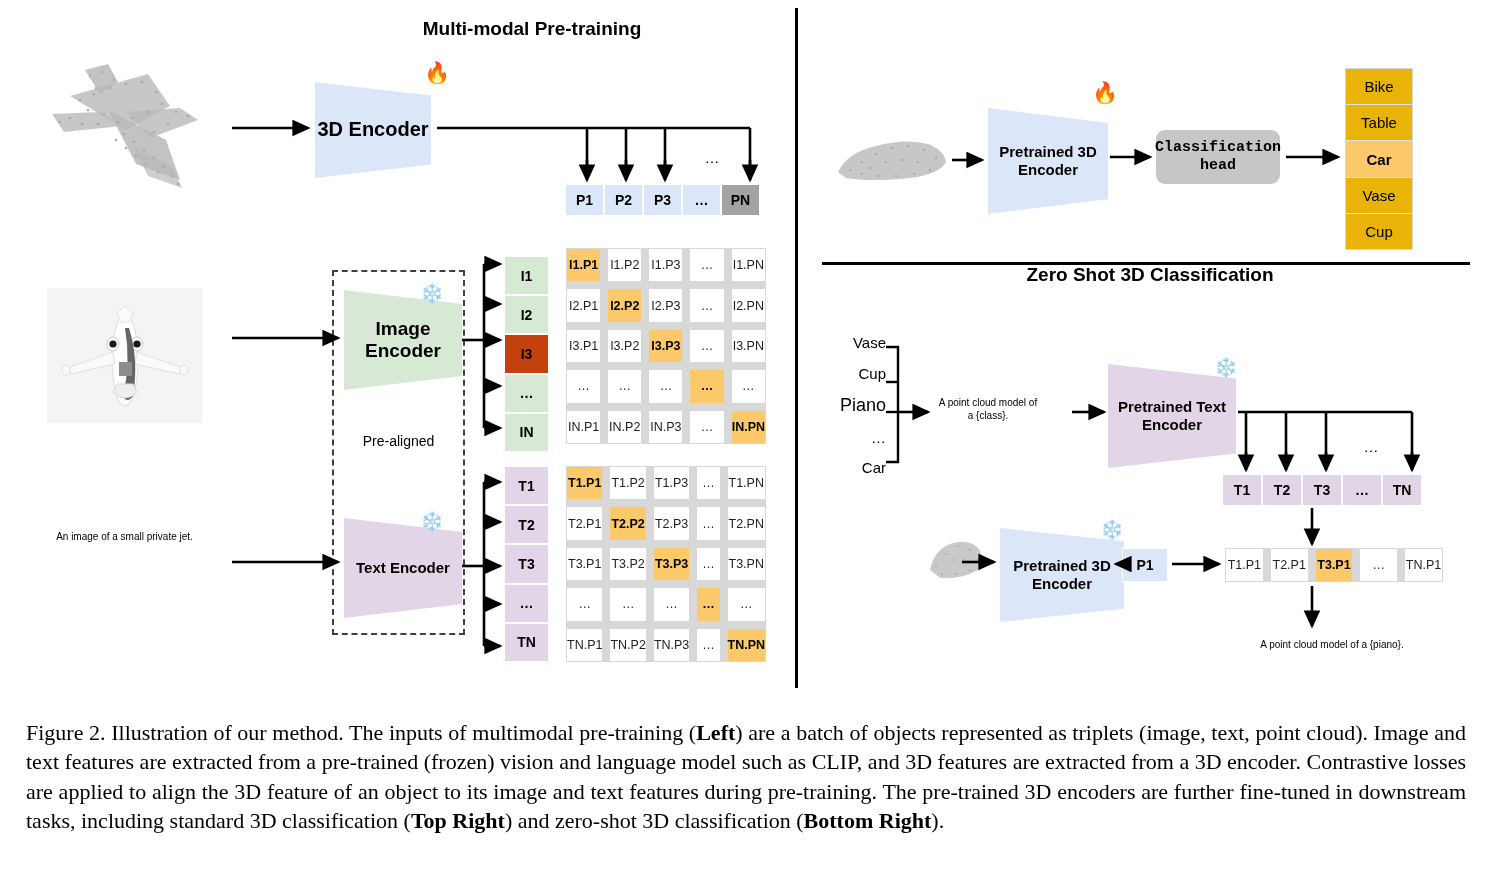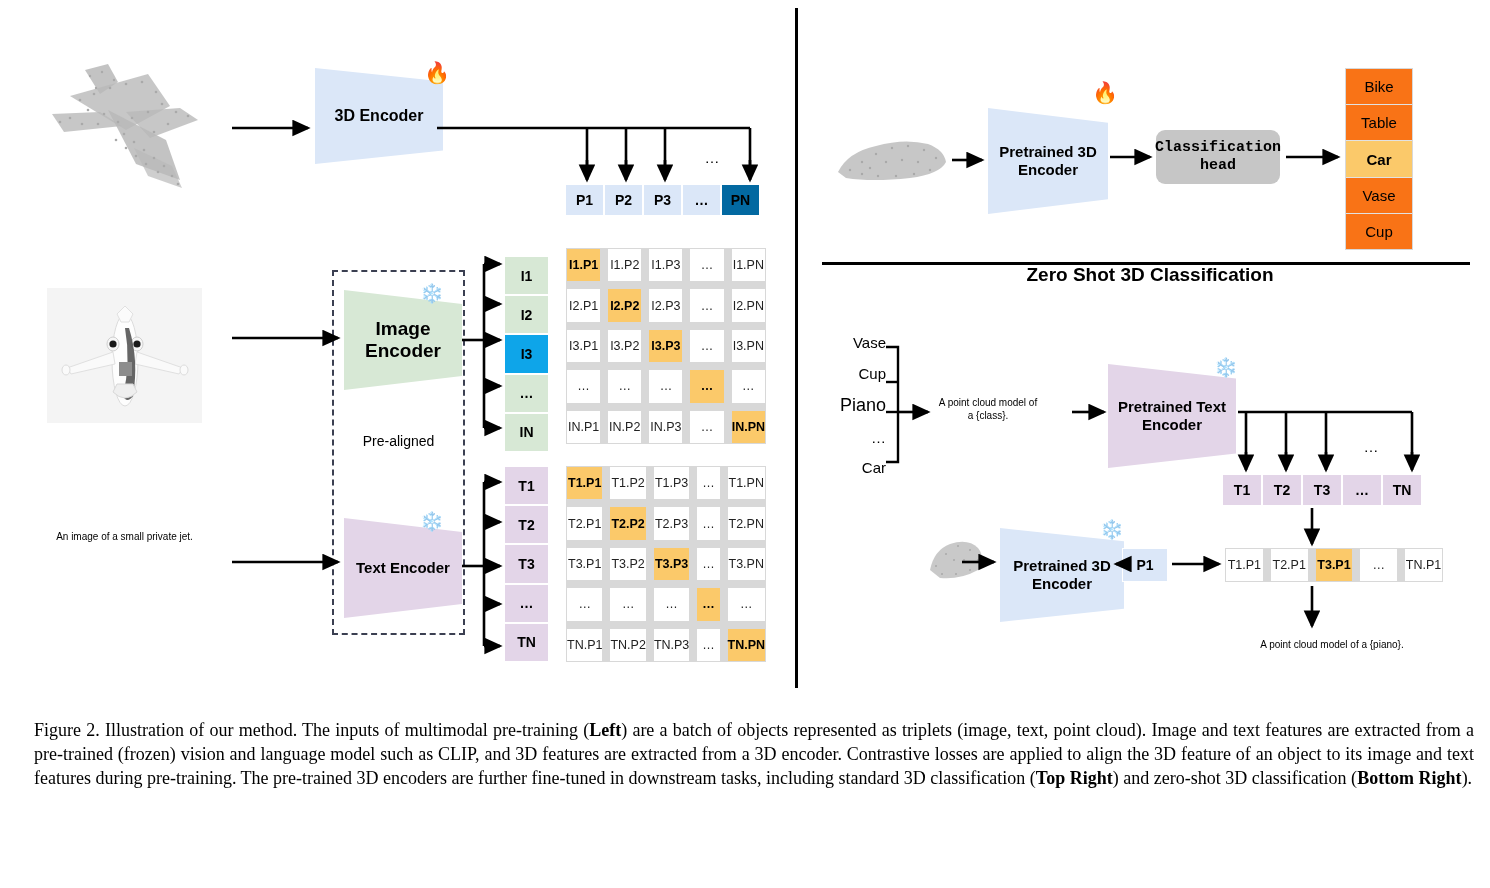--- a/index.html
+++ b/index.html
@@ -36,52 +36,53 @@
         font-size:12.5px;color:#222;}
   .cell.hl{background:#fbc96a;font-weight:bold;color:#000;}
 
   
   .greybox{position:absolute;background:#c6c6c6;border-radius:9px;
            display:flex;align-items:center;justify-content:center;
            font-weight:bold;font-size:15px;text-align:center;line-height:1.2;}
 
   
   .classlist{position:absolute;border:1px solid #d8d8d8;box-sizing:border-box;
-             display:flex;flex-direction:column;background:#f97316;}
+             display:flex;flex-direction:column;background:#eab308;}
   .classlist .ci{flex:1;display:flex;align-items:center;justify-content:center;
                  font-size:15px;border-bottom:1px solid #e2e2e2;box-sizing:border-box;}
   .classlist .ci:last-child{border-bottom:none;}
   .classlist .ci.hl{background:#fbc96a;font-weight:bold;}
 
   
   .txt{position:absolute;font-size:10px;text-align:center;line-height:1.3;}
   .txt.small{font-size:14px;}
 
   
   svg.ov{position:absolute;left:0;top:0;width:1490px;height:888px;
          pointer-events:none;overflow:visible;}
 
   
   .badge{position:absolute;font-size:21px;line-height:1;}
 
   
   .caption{position:absolute;left:26px;top:718px;width:1440px;
-           font-family:"Liberation Serif",serif;font-size:18px;
-           line-height:1.34;text-align:justify;color:#000;margin-left:8px;}
+           font-family:"Liberation Serif",serif;font-size:22px;
+           line-height:1.34;text-align:justify;color:#000;}
   .caption b{font-weight:bold;}
 
   
   .pc{position:absolute;}
   .imgbox{position:absolute;background:#f2f2f2;}
 </style>
 </head>
 <body>
 
 <div class="fig">
 
+  <div class="panel-title abs" style="left:262px;top:18px;width:540px;">Multi-modal Pre-training</div>
   <div class="panel-title abs" style="left:830px;top:264px;width:640px;">Zero Shot 3D Classification</div>
 
   <div class="abs vdiv" style="left:795px;top:8px;height:680px;"></div>
   <div class="abs hdiv" style="left:822px;top:262px;width:648px;"></div>
 
   <svg class="pc" style="left:30px;top:52px;width:190px;height:150px;" viewBox="0 0 190 150">
     <g fill="#b9b9b9">
       <polygon points="55,18 78,12 88,30 70,42" opacity=".85"></polygon>
       <polygon points="40,44 118,22 140,54 96,78" opacity=".8"></polygon>
       <polygon points="96,60 150,56 168,68 120,86" opacity=".8"></polygon>
@@ -145,21 +146,21 @@
       <ellipse cx="19" cy="82" rx="4" ry="5" fill="#fafafa" stroke="#dcdcdc"></ellipse>
       <ellipse cx="137" cy="82" rx="4" ry="5" fill="#fafafa" stroke="#dcdcdc"></ellipse>
       <path d="M66 104 Q78 116 90 104 L86 96 L70 96 Z" fill="#efefef" stroke="#d8d8d8"></path>
     </svg>
   </div>
 
   <div class="txt" style="left:22px;top:530px;width:205px;">
     <span>An image of a small private jet.</span>
   </div>
 
-  <div class="trap" style="left:315px;top:68px;width:128px;height:96px;font-size:16px;">
+  <div class="trap" style="left:315px;top:82px;width:116px;height:96px;font-size:20px;">
     <div class="shape" style="background:#dbe7f8;"></div>
     <div class="lbl">3D Encoder</div>
   </div>
   <div class="badge" style="left:424px;top:62px;">🔥</div>
 
   <div class="abs" style="left:332px;top:270px;width:133px;height:365px;
        border:2px dashed #3b3f51;box-sizing:border-box;"></div>
   <div class="txt small" style="left:332px;top:432px;width:133px;">Pre-aligned</div>
 
   <div class="trap" style="left:344px;top:290px;width:118px;height:100px;font-size:19px;">
@@ -176,27 +177,27 @@
       <span>Text Encoder</span>
     </div>
   </div>
   <div class="badge" style="left:420px;top:512px;font-size:19px;">❄️</div>
 
   <div class="tokrow" id="p-token-row" style="left:565px;top:184px;width:195px;height:32px;">
       <div class="tok" style="flex: 1 1 0%; background: rgb(219, 231, 248);">P1</div>
       <div class="tok" style="flex: 1 1 0%; background: rgb(219, 231, 248);">P2</div>
       <div class="tok" style="flex: 1 1 0%; background: rgb(219, 231, 248);">P3</div>
       <div class="tok" style="flex: 1 1 0%; background: rgb(219, 231, 248);">…</div>
-      <div class="tok" style="flex: 1 1 0%; background: #0369a1;">PN</div>
+      <div class="tok" style="flex: 1 1 0%; background: #a3a3a3;">PN</div>
     </div>
 
   <div class="tokcol" id="i-token-col" style="left:504px;top:256px;width:45px;height:196px;">
       <div class="tok" style="flex: 1 1 0%; background: rgb(215, 232, 213);">I1</div>
       <div class="tok" style="flex: 1 1 0%; background: rgb(215, 232, 213);">I2</div>
-      <div class="tok" style="flex: 1 1 0%; background: #0ea5e9;">I3</div>
+      <div class="tok" style="flex: 1 1 0%; background: #c2410c;">I3</div>
       <div class="tok" style="flex: 1 1 0%; background: rgb(215, 232, 213);">…</div>
       <div class="tok" style="flex: 1 1 0%; background: rgb(215, 232, 213);">IN</div>
     </div>
 
   <div class="tokcol" id="t-token-col" style="left:504px;top:466px;width:45px;height:196px;">
       <div class="tok" style="flex: 1 1 0%; background: rgb(227, 213, 232);">T1</div>
       <div class="tok" style="flex: 1 1 0%; background: rgb(227, 213, 232);">T2</div>
       <div class="tok" style="flex: 1 1 0%; background: rgb(227, 213, 232);">T3</div>
       <div class="tok" style="flex: 1 1 0%; background: rgb(227, 213, 232);">…</div>
       <div class="tok" style="flex: 1 1 0%; background: rgb(227, 213, 232);">TN</div>

